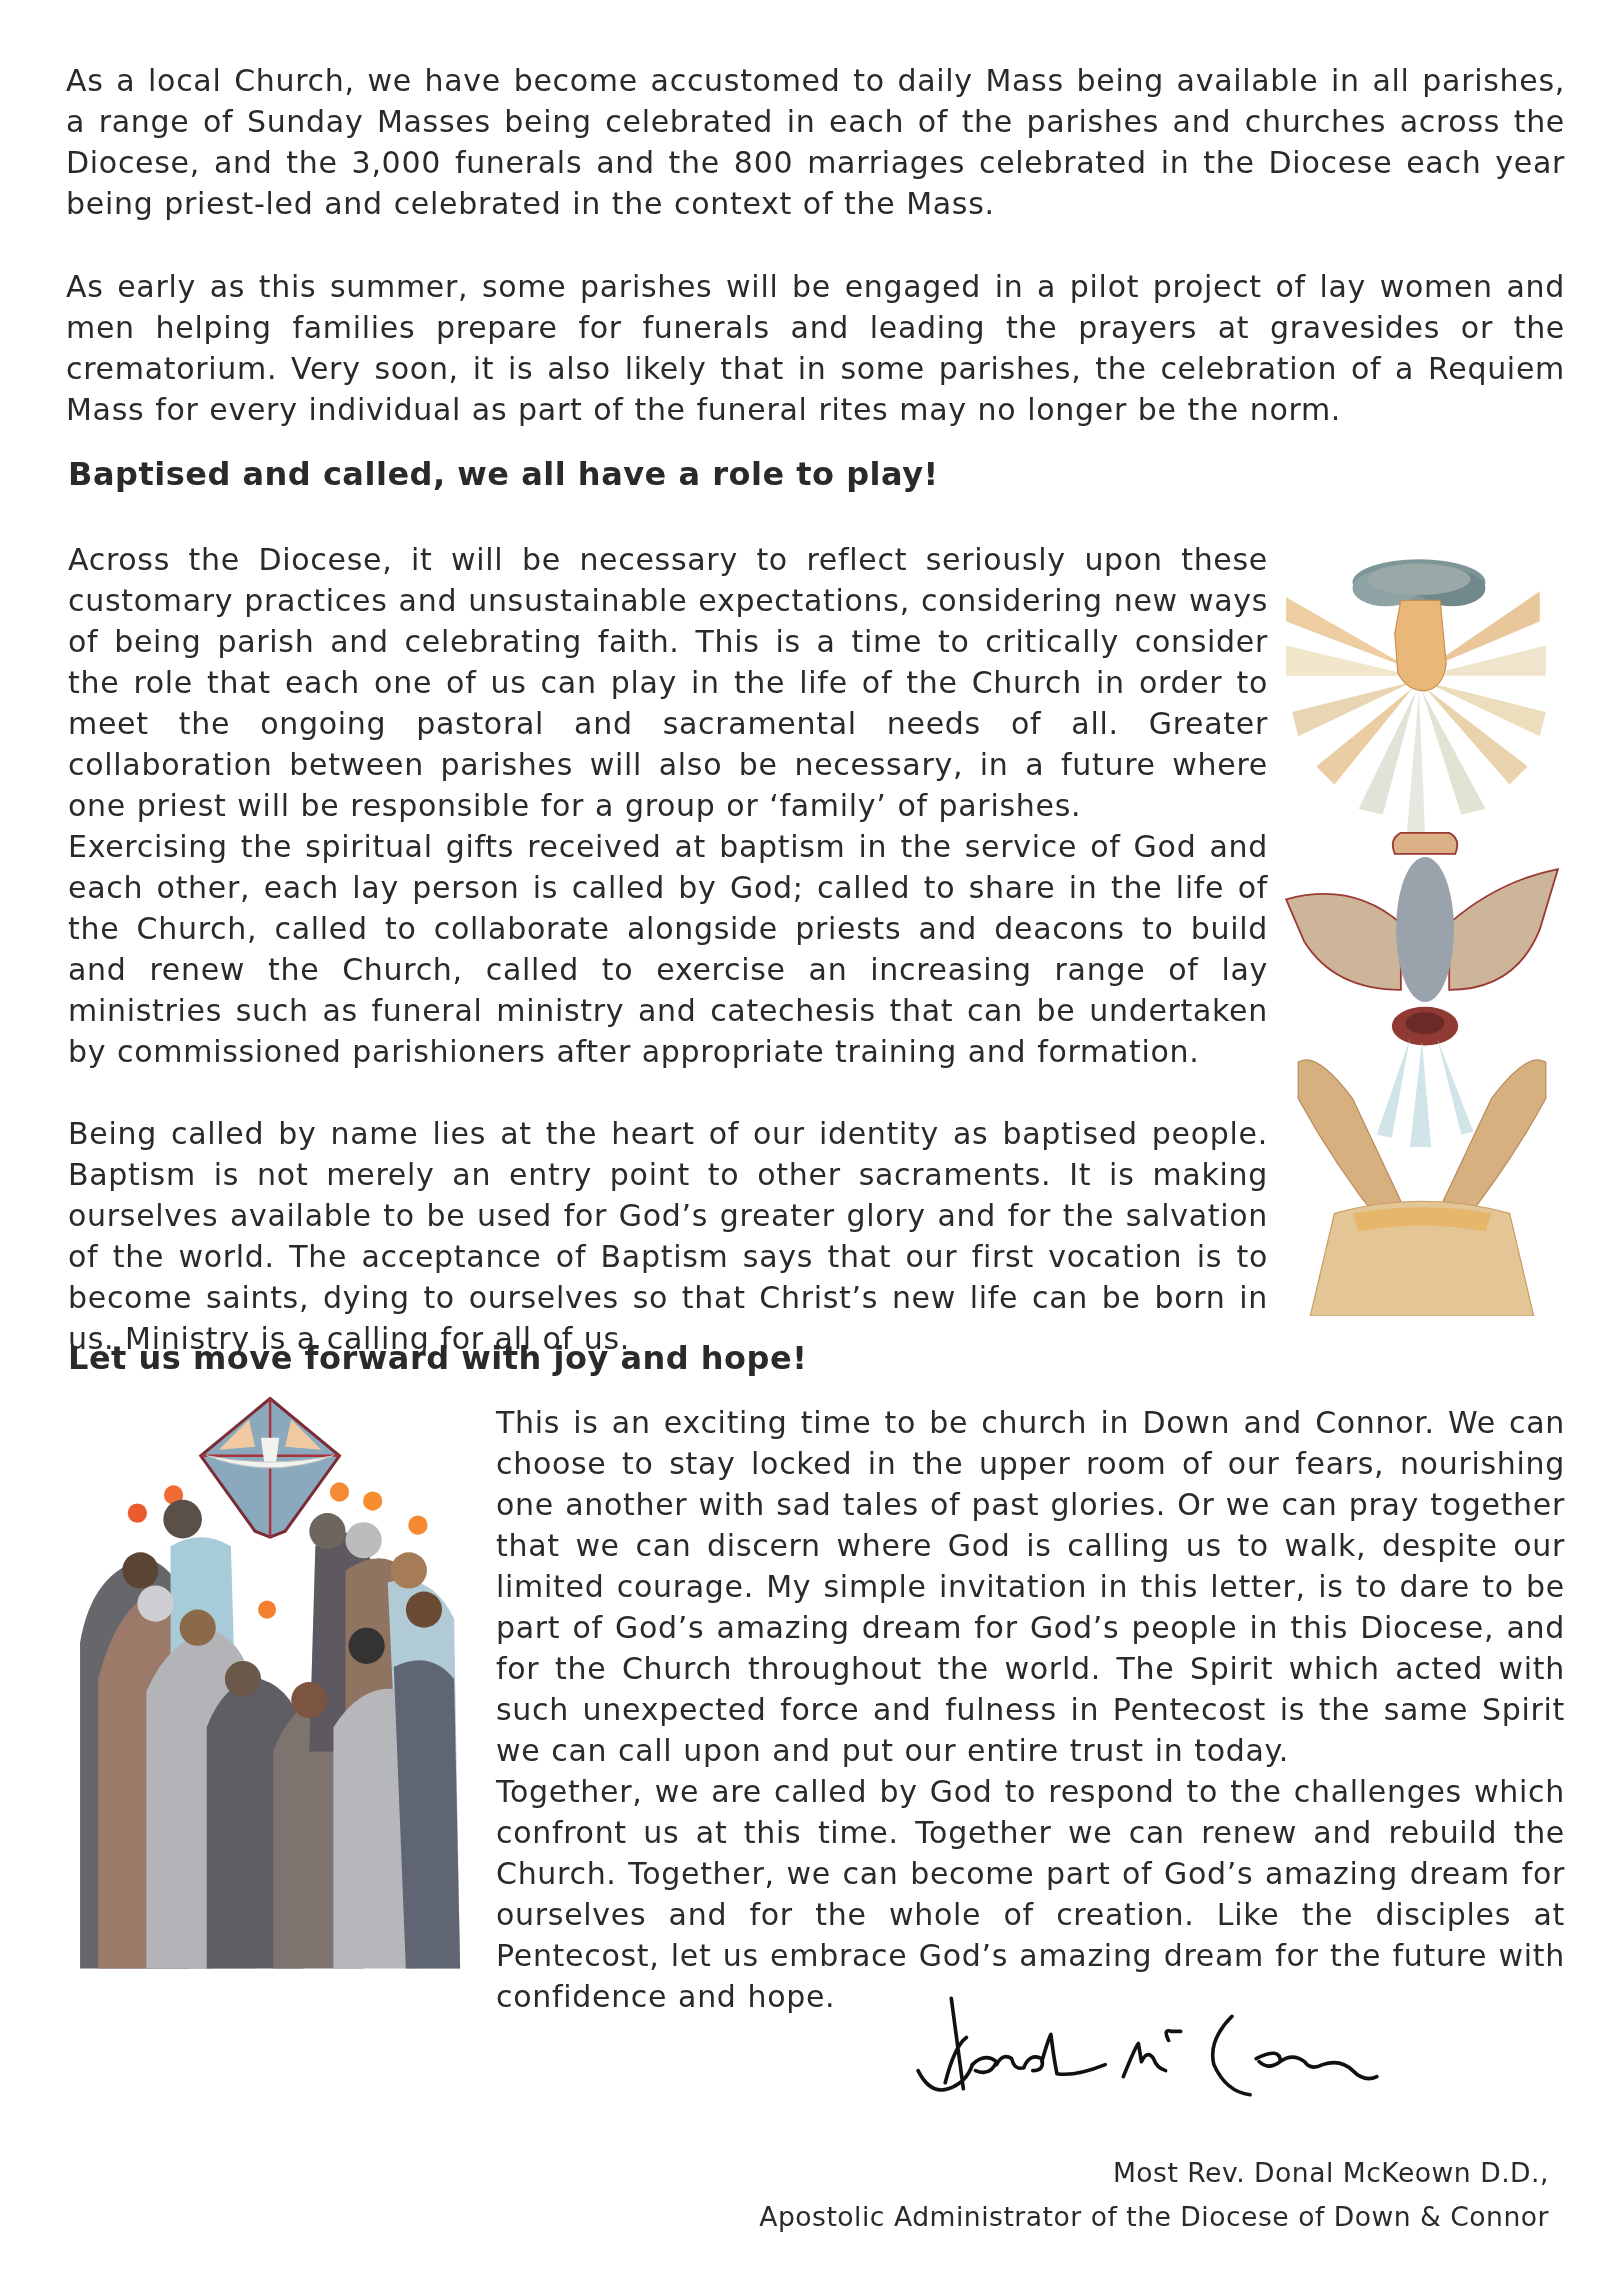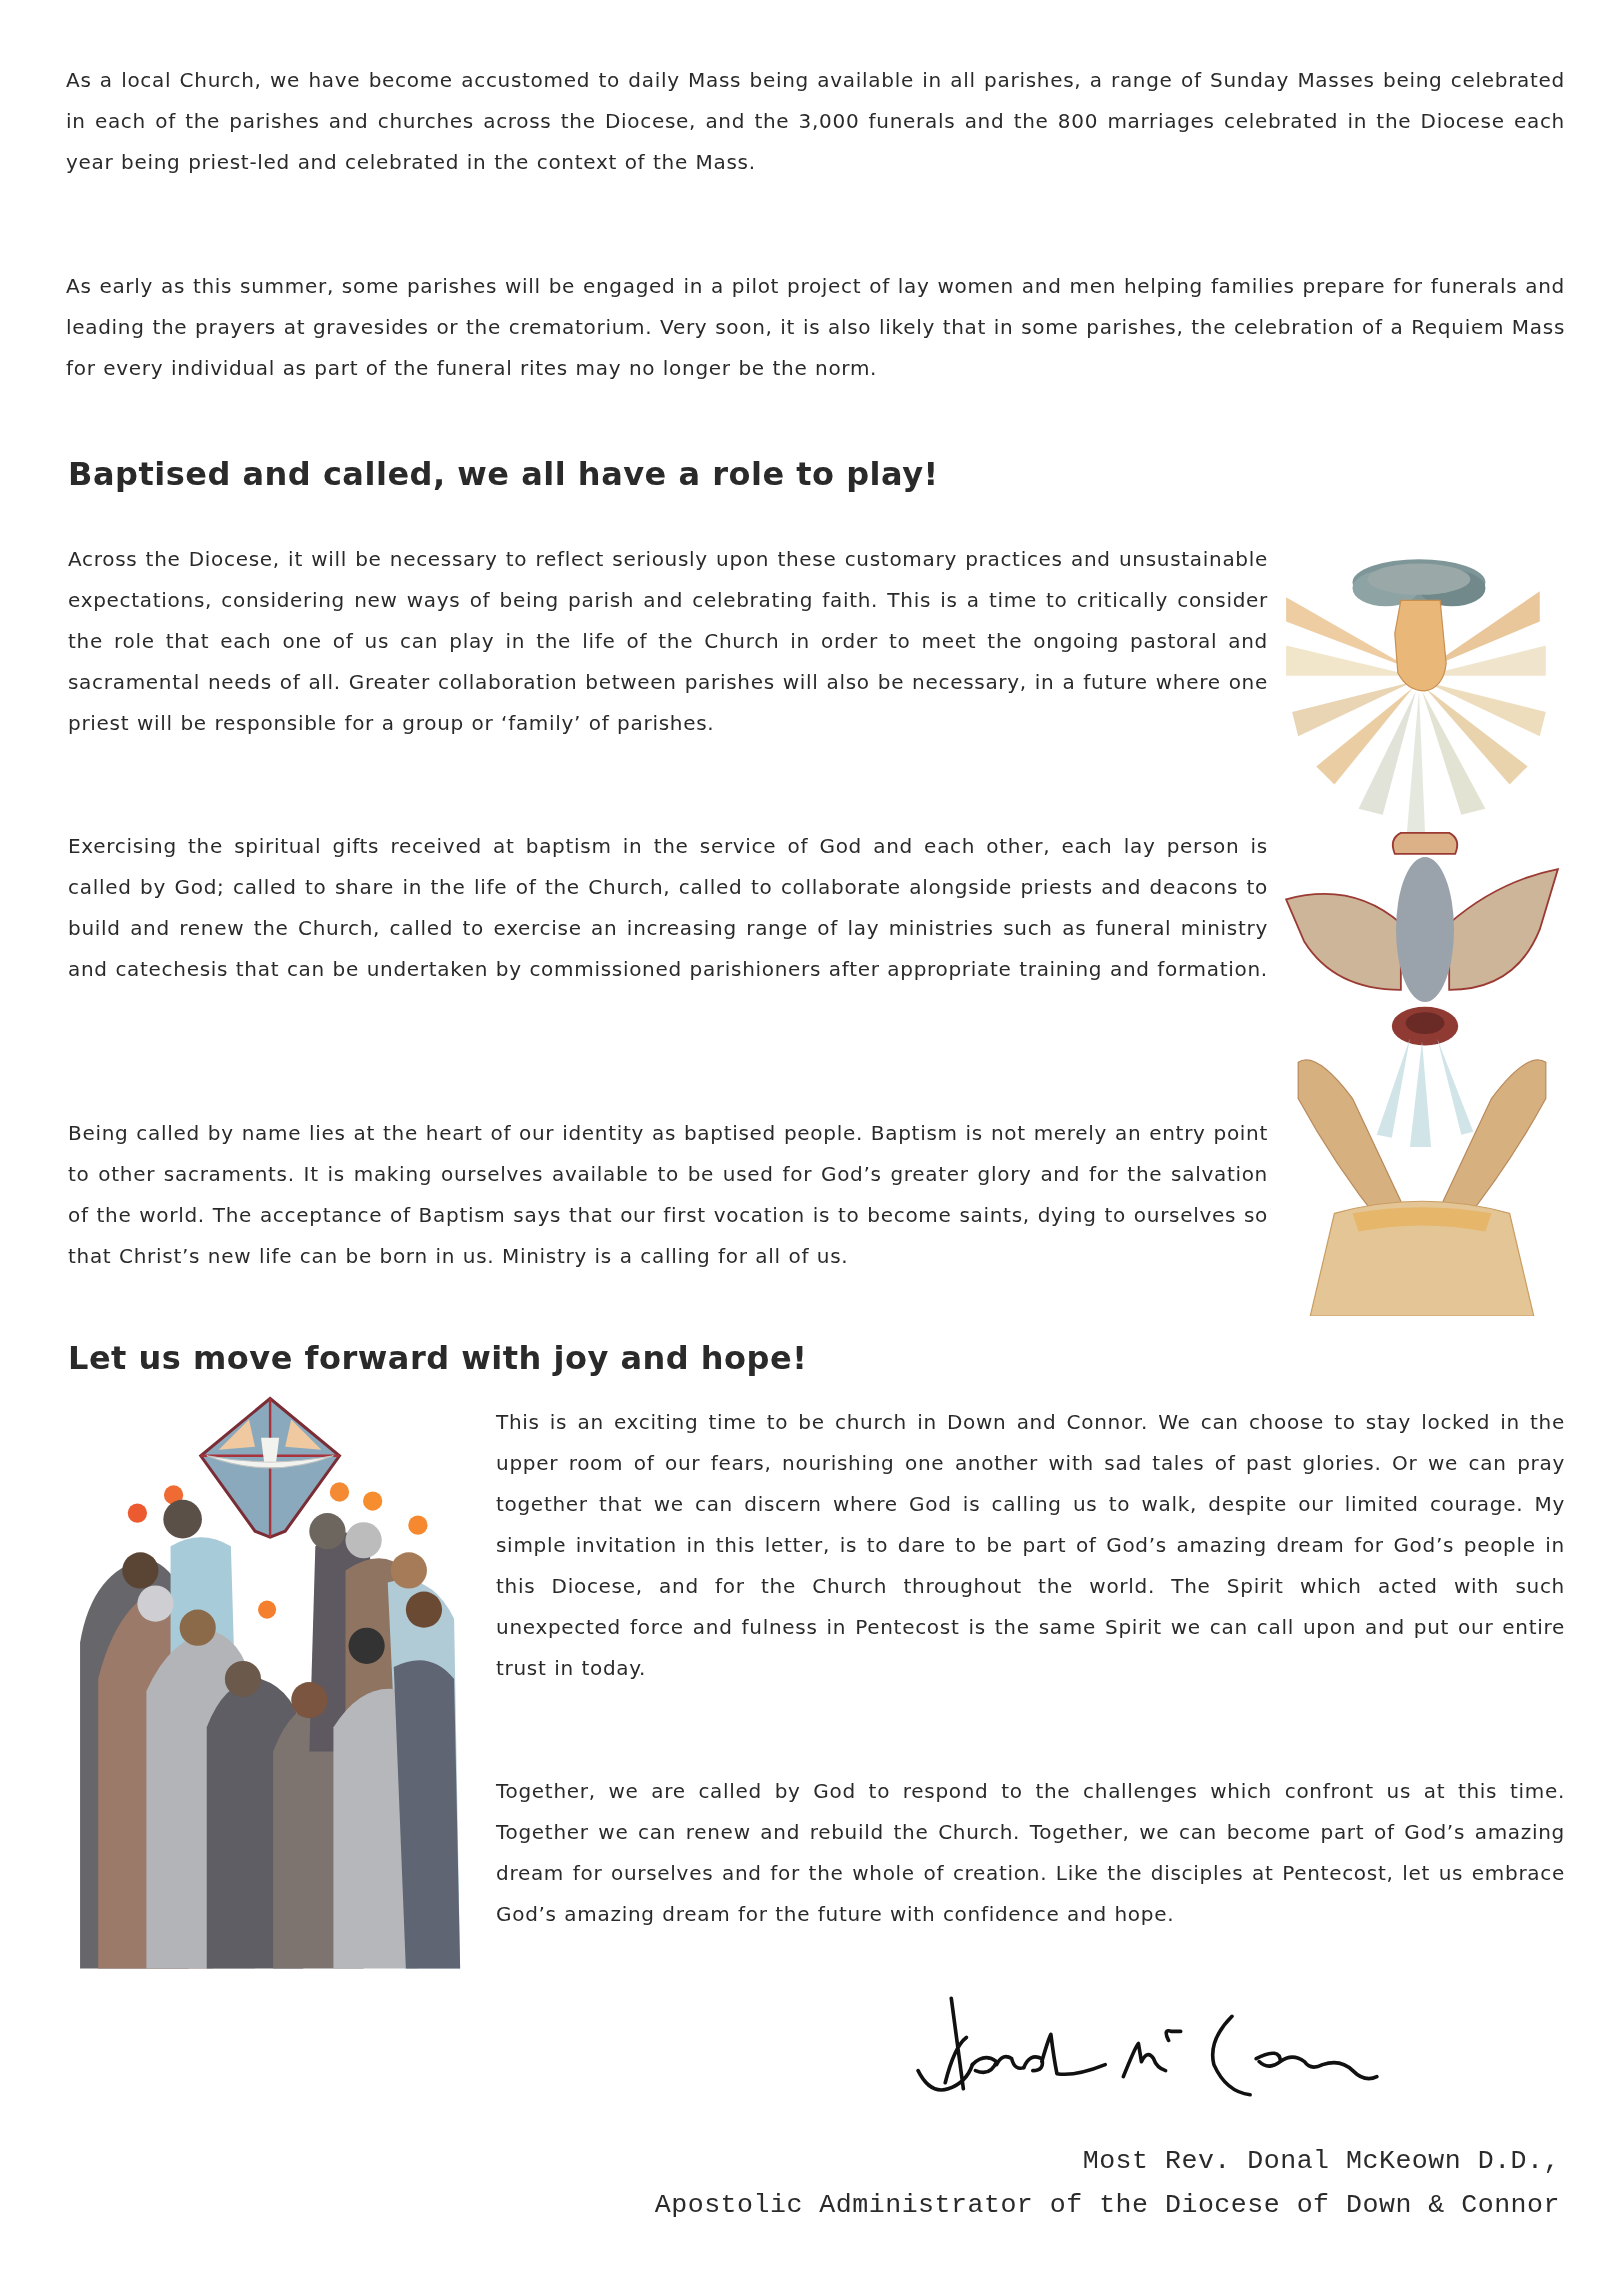--- a/index.html
+++ b/index.html
@@ -1,23 +1,23 @@
 <!DOCTYPE html>
 <html style="font-size:9.7px"><head>
 <meta charset="utf-8">
 <style>
   html, body { margin: 0; padding: 0; background: #ffffff; }
   body { width: 1622px; height: 2295px; position: relative; overflow: hidden;
          font-family: "DejaVu Sans", sans-serif; color: #2a2a2a; }
-  .para { position: absolute; margin: 0; font-size: 20px; line-height: 41px;
+  .para { position: absolute; margin: 0; font-size: 30px; line-height: 41px;
           text-align: justify; text-align-last: left; letter-spacing: 0.7px; word-spacing: 0.6px; }
   .heading { position: absolute; margin: 0; font-size: 32px; line-height: 41px;
              font-weight: bold; letter-spacing: 0.5px; }
   .sig-line { position: absolute; right: 57px; font-size: 26.6px; line-height: 41px;
-              text-align: right; letter-spacing: 0.5px; margin: 5px; font-family: Liberation Mono, monospace; }
+              text-align: right; letter-spacing: 0.5px; margin: 16px; }
   .illus { position: absolute; }
 </style>
 </head>
 <body>
 
 <p class="para" style="left:66px; top:60px; width:1499px;">As a local Church, we have become accustomed to daily Mass being available in all parishes, a range of Sunday Masses being celebrated in each of the parishes and churches across the Diocese, and the 3,000 funerals and the 800 marriages celebrated in the Diocese each year being priest-led and celebrated in the context of the Mass.</p>
 
 <p class="para" style="left:66px; top:266px; width:1499px;">As early as this summer, some parishes will be engaged in a pilot project of lay women and men helping families prepare for funerals and leading the prayers at gravesides or the crematorium. Very soon, it is also likely that in some parishes, the celebration of a Requiem Mass for every individual as part of the funeral rites may no longer be the norm.</p>
 
 <h2 class="heading" style="left:68px; top:454px;">Baptised and called, we all have a role to play!</h2>

